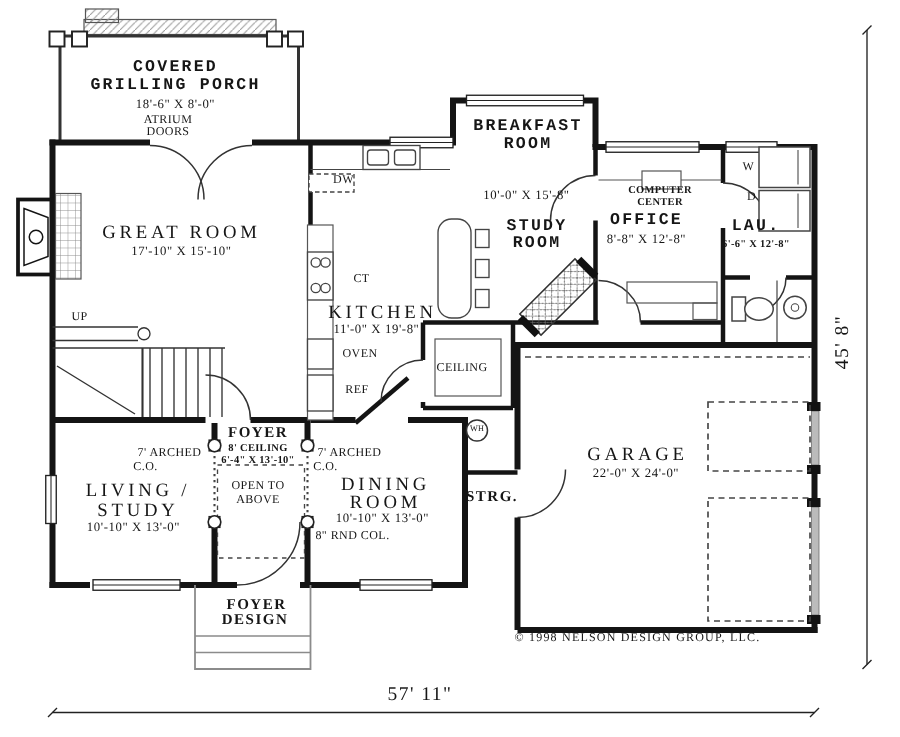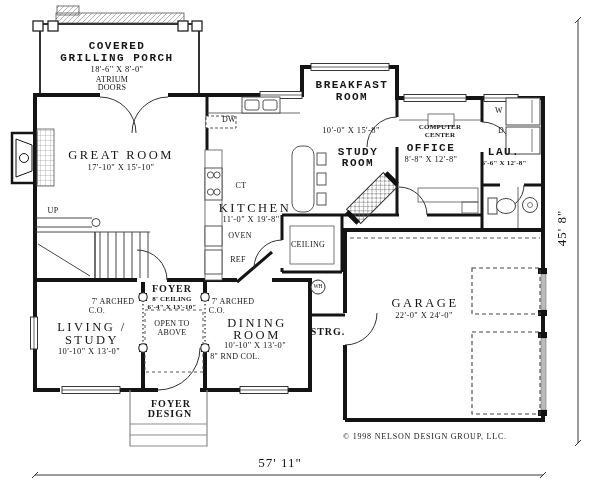--- a/index.html
+++ b/index.html
@@ -14,21 +14,21 @@
     font-family:"Liberation Serif",serif;
   }
   .room   {font-size:12.5px;font-weight:normal;letter-spacing:2.5px;}
   .room-sm{font-size:11px;font-weight:bold;letter-spacing:1.5px;font-family:Liberation Mono, monospace;}
   .room-xs{font-size:10px;font-weight:bold;letter-spacing:1px;}
   .dims   {font-size:8.5px;letter-spacing:0.4px;}
   .small  {font-size:8px;letter-spacing:0.3px;}
   .t7     {font-size:7px;letter-spacing:0.2px;font-weight:bold;}
   .big    {font-size:13px;letter-spacing:1px;}
   .rot    {transform:translate(-50%,-50%) rotate(-90deg);}
-  .left-anchor{transform:translate(0,-50%);margin-top:12px;}
+  .left-anchor{transform:translate(0,-50%);}
 </style>
 </head>
 <body>
 
 <div class="stage">
 
 <svg width="600" height="491" viewBox="0 0 600 491">
   <defs>
     <pattern id="hatch45" patternUnits="userSpaceOnUse" width="5" height="5">
       <path d="M0,5 L5,0" stroke="#999" stroke-width="0.7"></path>

